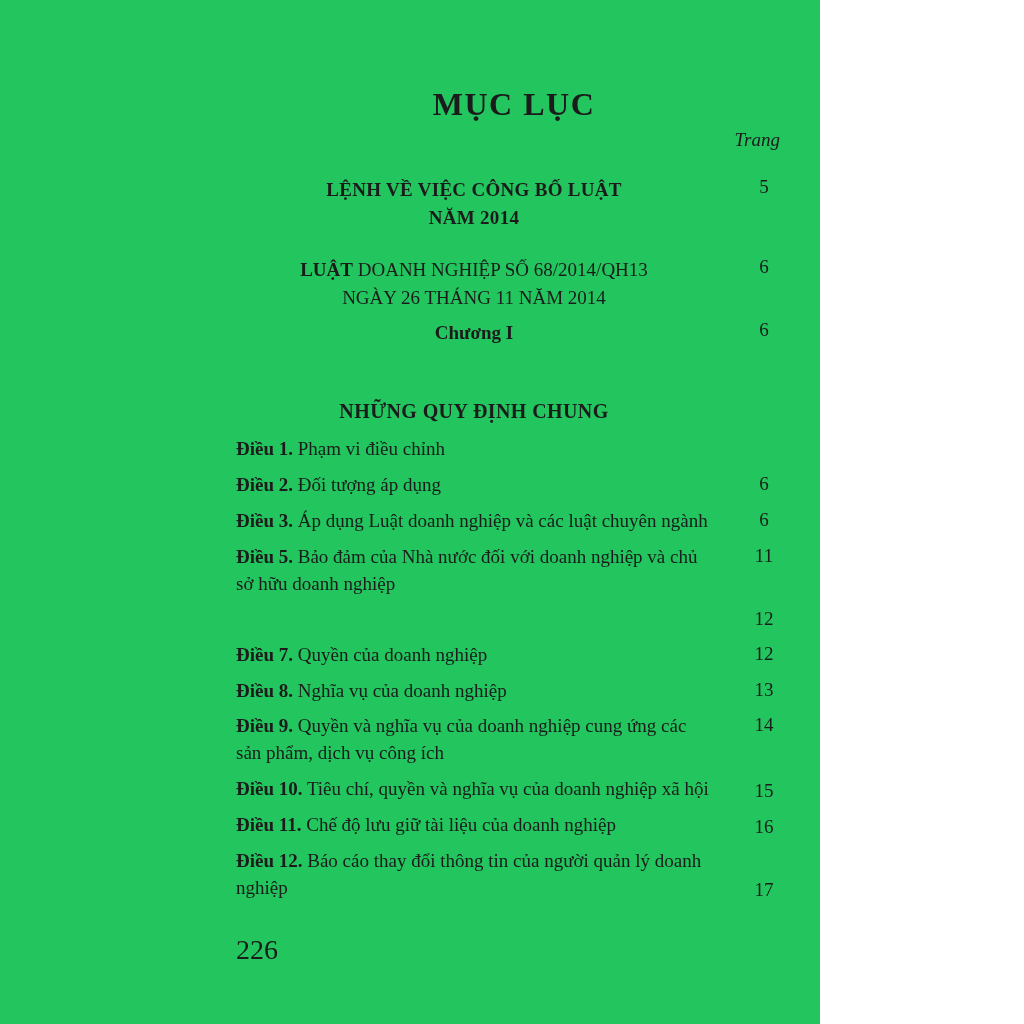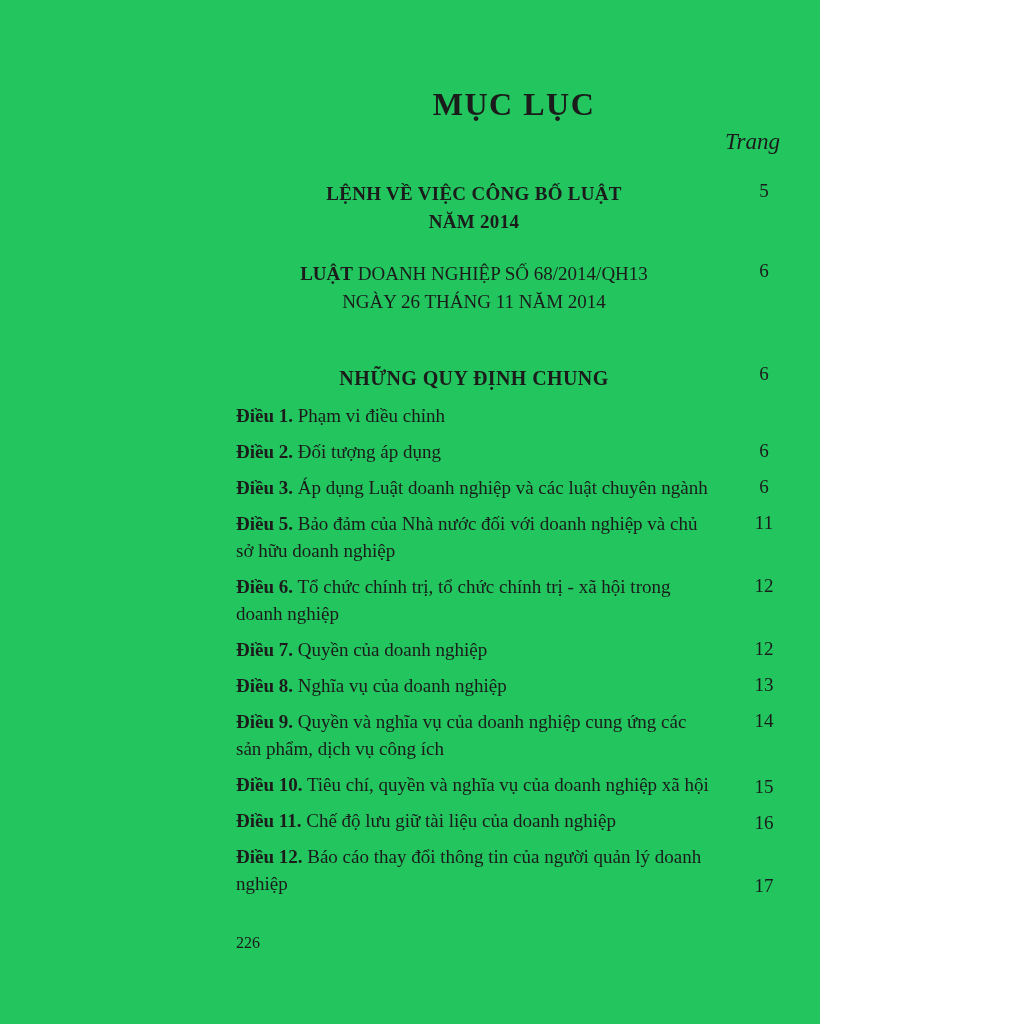--- a/index.html
+++ b/index.html
@@ -31,21 +31,21 @@
   .doc-title {
     text-align: center;
     font-size: 32px;
     font-weight: bold;
     letter-spacing: 1.5px;
     margin: 0 0 6px 0;
     font-family: "Liberation Serif", serif;
   }
   .trang-row {
     text-align: right;
-    font-size: 23px;
+    font-size: 19px;
     font-style: italic;
     padding-right: 12px;
     margin-bottom: 6px;
   }
   
   .head-block {
     position: relative;
     margin-bottom: 4px;
   }
   .head-block .lines {
@@ -109,21 +109,21 @@
     width: 56px;
     text-align: center;
     font-size: 19px;
   }
   .entry .pg.top { top: 1px; }
   .entry .pg.bottom { bottom: 1px; margin-top: 33px; }
   .folio {
     position: absolute;
     left: 236px;
     top: 934px;
-    font-size: 16px;
+    font-size: 28px;
   }
 </style>
 </head>
 <body>
 
 <div class="page">
   <div class="content">
 
     <div class="doc-title">MỤC LỤC</div>
 
@@ -140,20 +140,21 @@
     <div class="head-block">
       <div class="lines">
         <div class="line mixed"><span class="b">LUẬT</span><span> DOANH NGHIỆP SỐ 68/2014/QH13</span></div>
         <div class="line">NGÀY 26 THÁNG 11 NĂM 2014</div>
       </div>
       <div class="pg">6</div>
     </div>
 
     <div class="chap">
       <div class="lines">
+        <div class="c1">Chương I</div>
         <div class="c2">NHỮNG QUY ĐỊNH CHUNG</div>
       </div>
       <div class="pg">6</div>
     </div>
 
     <div class="entries">
 
       <div class="entry">
         <div class="txt nojust"><span class="art">Điều 1.</span><span> Phạm vi điều chỉnh</span></div>
         <div class="pg top"></div>
@@ -169,21 +170,20 @@
         <div class="pg top">6</div>
       </div>
 
 
       <div class="entry">
         <div class="txt nojust"><span class="art">Điều 5.</span><span> Bảo đảm của Nhà nước đối với doanh nghiệp và chủ sở hữu doanh nghiệp</span></div>
         <div class="pg top">11</div>
       </div>
 
       <div class="entry">
-        <div class="txt nojust"><span class="art">Điều 6.</span><span> Tổ chức chính trị, tổ chức chính trị - xã hội trong doanh nghiệp</span></div>
         <div class="pg top">12</div>
       </div>
 
       <div class="entry">
         <div class="txt nojust"><span class="art">Điều 7.</span><span> Quyền của doanh nghiệp</span></div>
         <div class="pg top">12</div>
       </div>
 
       <div class="entry">
         <div class="txt nojust"><span class="art">Điều 8.</span><span> Nghĩa vụ của doanh nghiệp</span></div>

